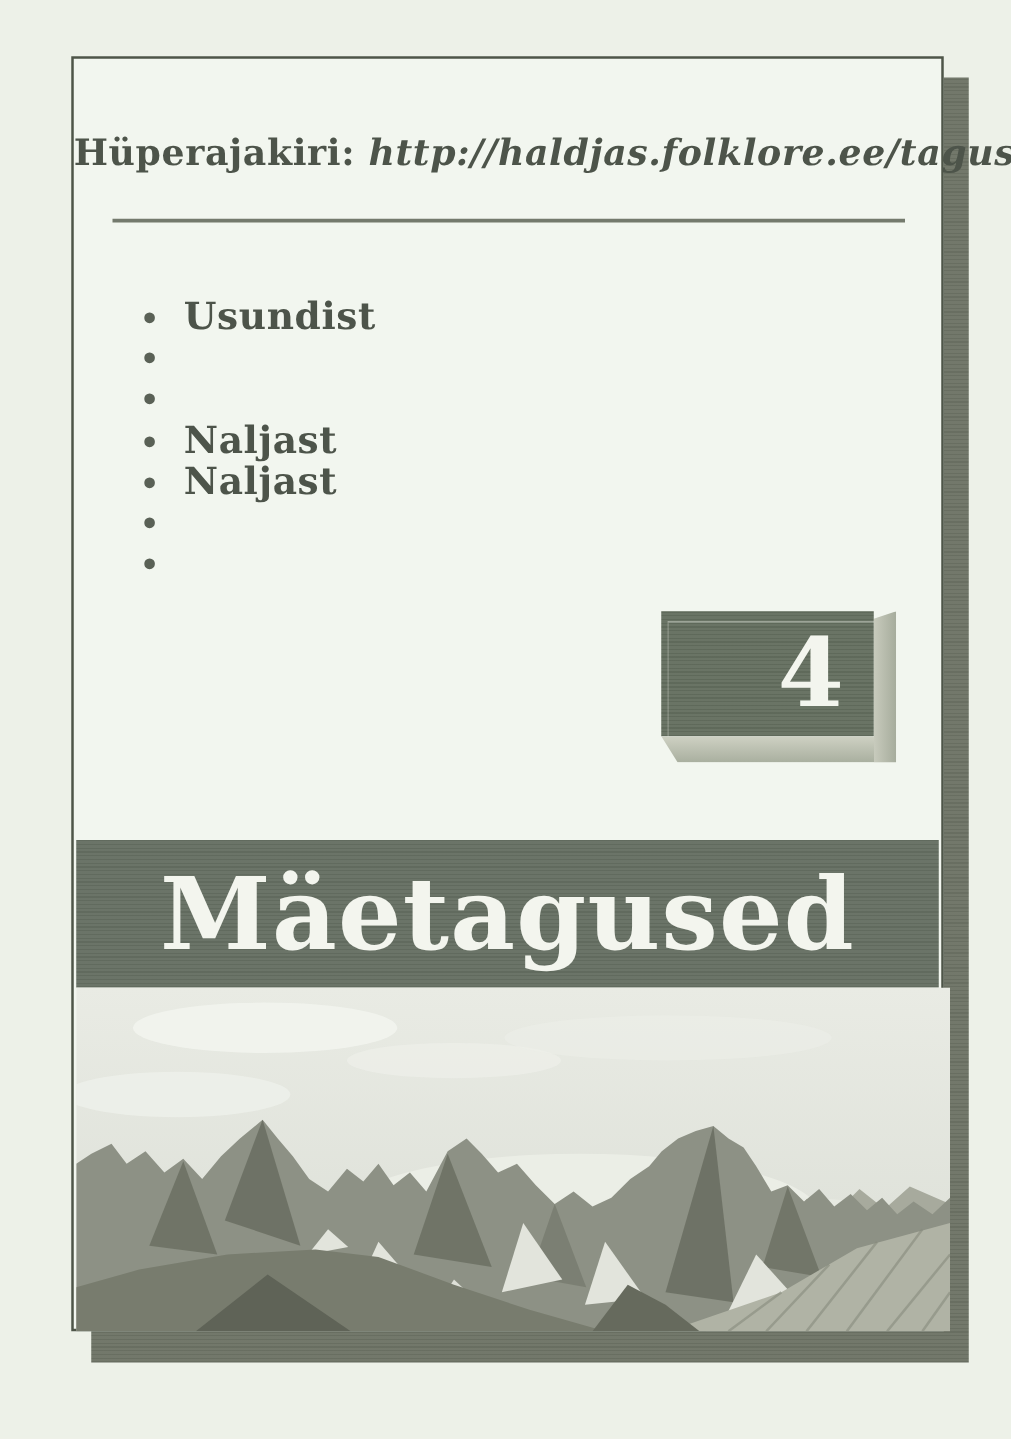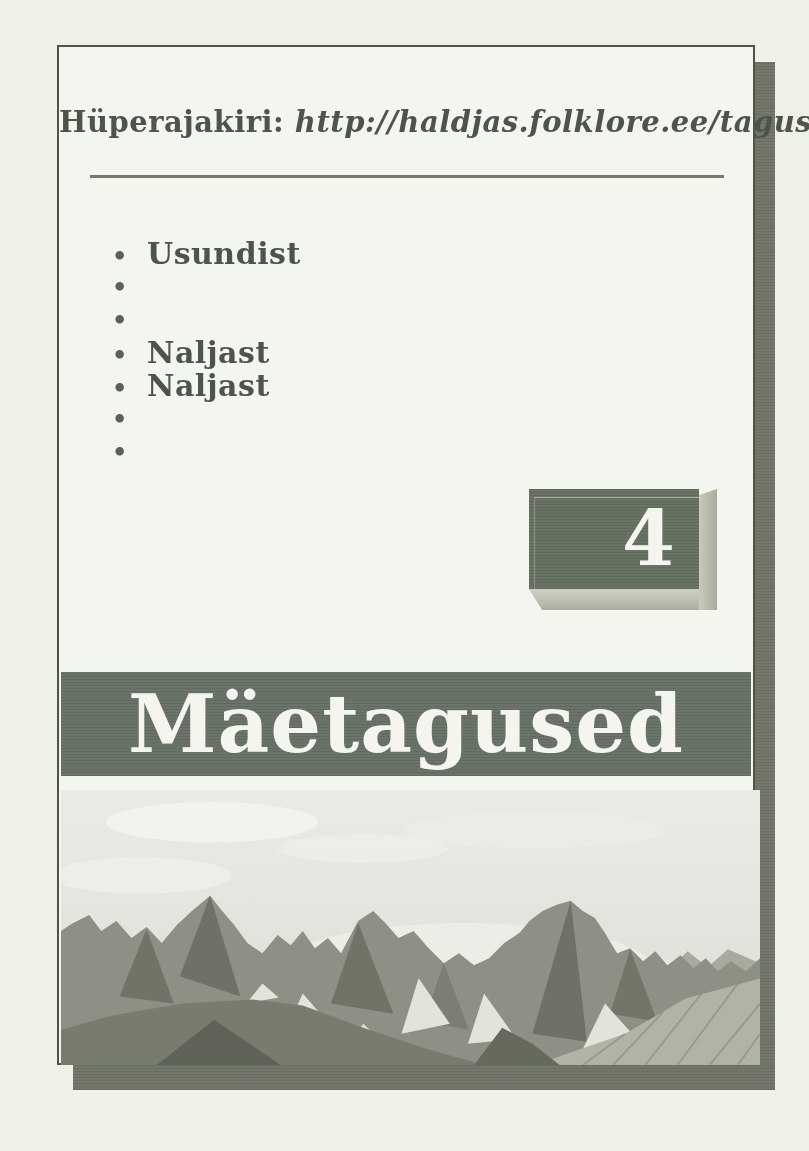--- a/index.html
+++ b/index.html
@@ -87,21 +87,21 @@
   }
   .issue-number{
     position:absolute;left:0;top:0;width:170px;height:100px;
     display:flex;align-items:center;justify-content:flex-end;
     padding-right:24px;box-sizing:border-box;
     font-size:76px;font-weight:bold;color:var(--title-text);
     line-height:100px;
   }
   
   .title-band{
-    position:absolute;left:2px;right:2px;top:625px;height:104px;
+    position:absolute;left:2px;right:2px;top:625px;height:118px;
     background:var(--band);
     background-image:repeating-linear-gradient(0deg,rgba(0,0,0,.05) 0 1px,rgba(255,255,255,.03) 1px 3px);
     display:flex;align-items:center;justify-content:center;
   }
   .journal-title{
     font-size:80px;font-weight:bold;color:var(--title-text);
     letter-spacing:1px;white-space:nowrap;
   }
   
   .mountain-photo{

